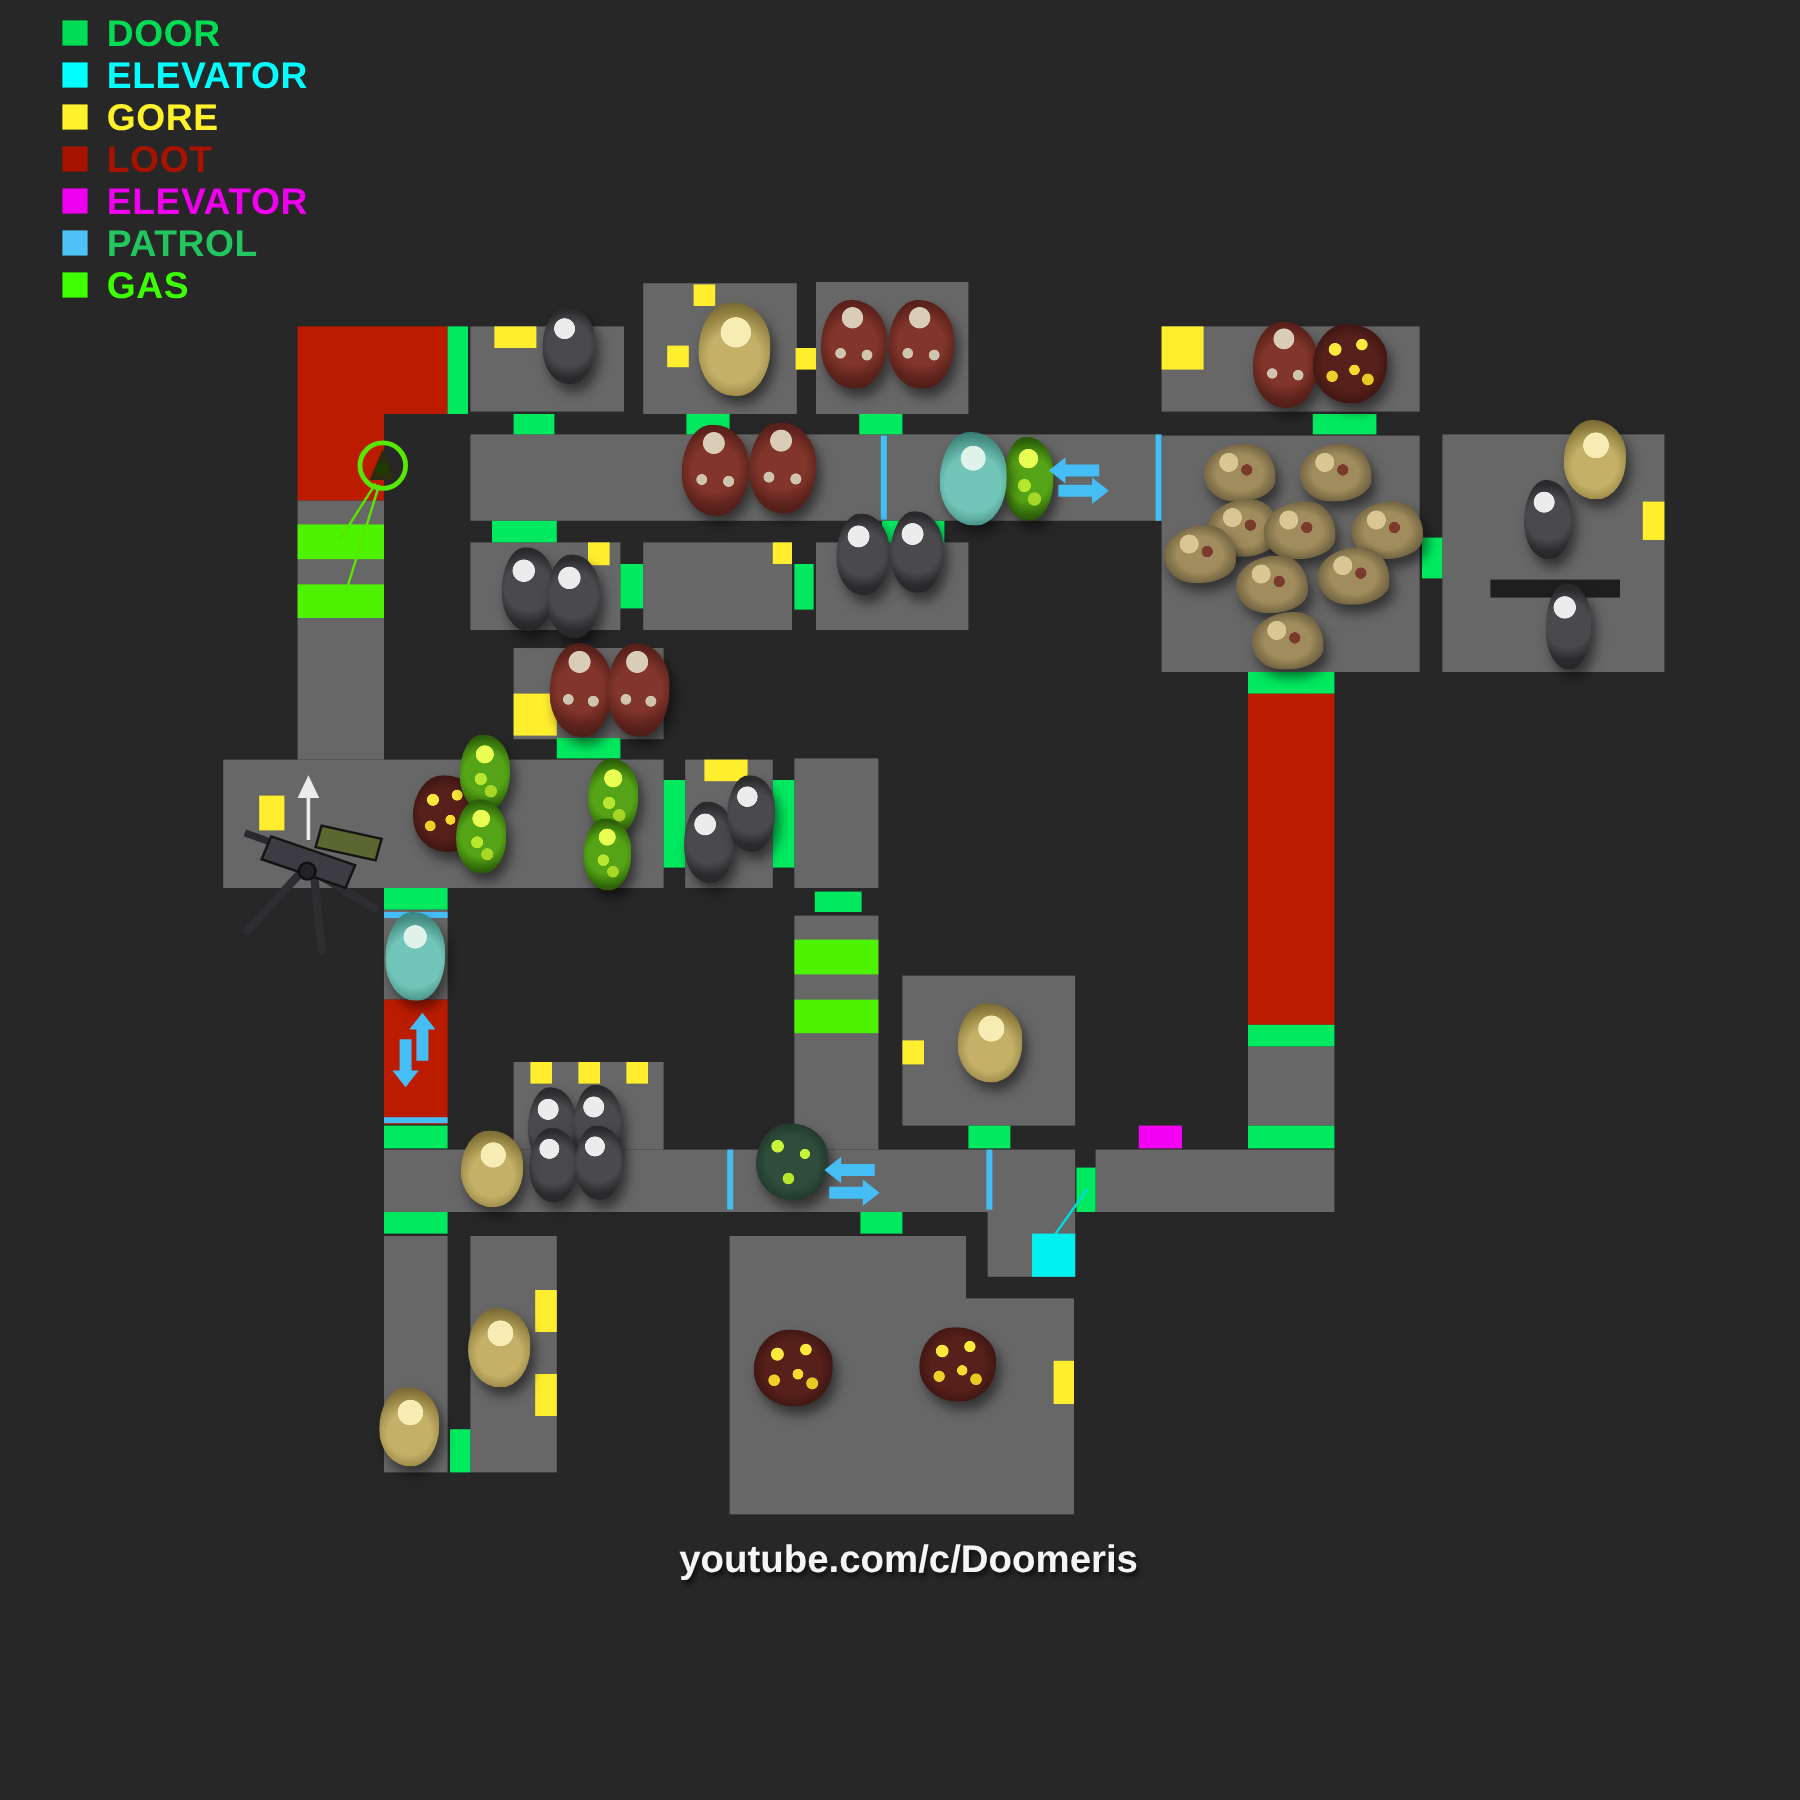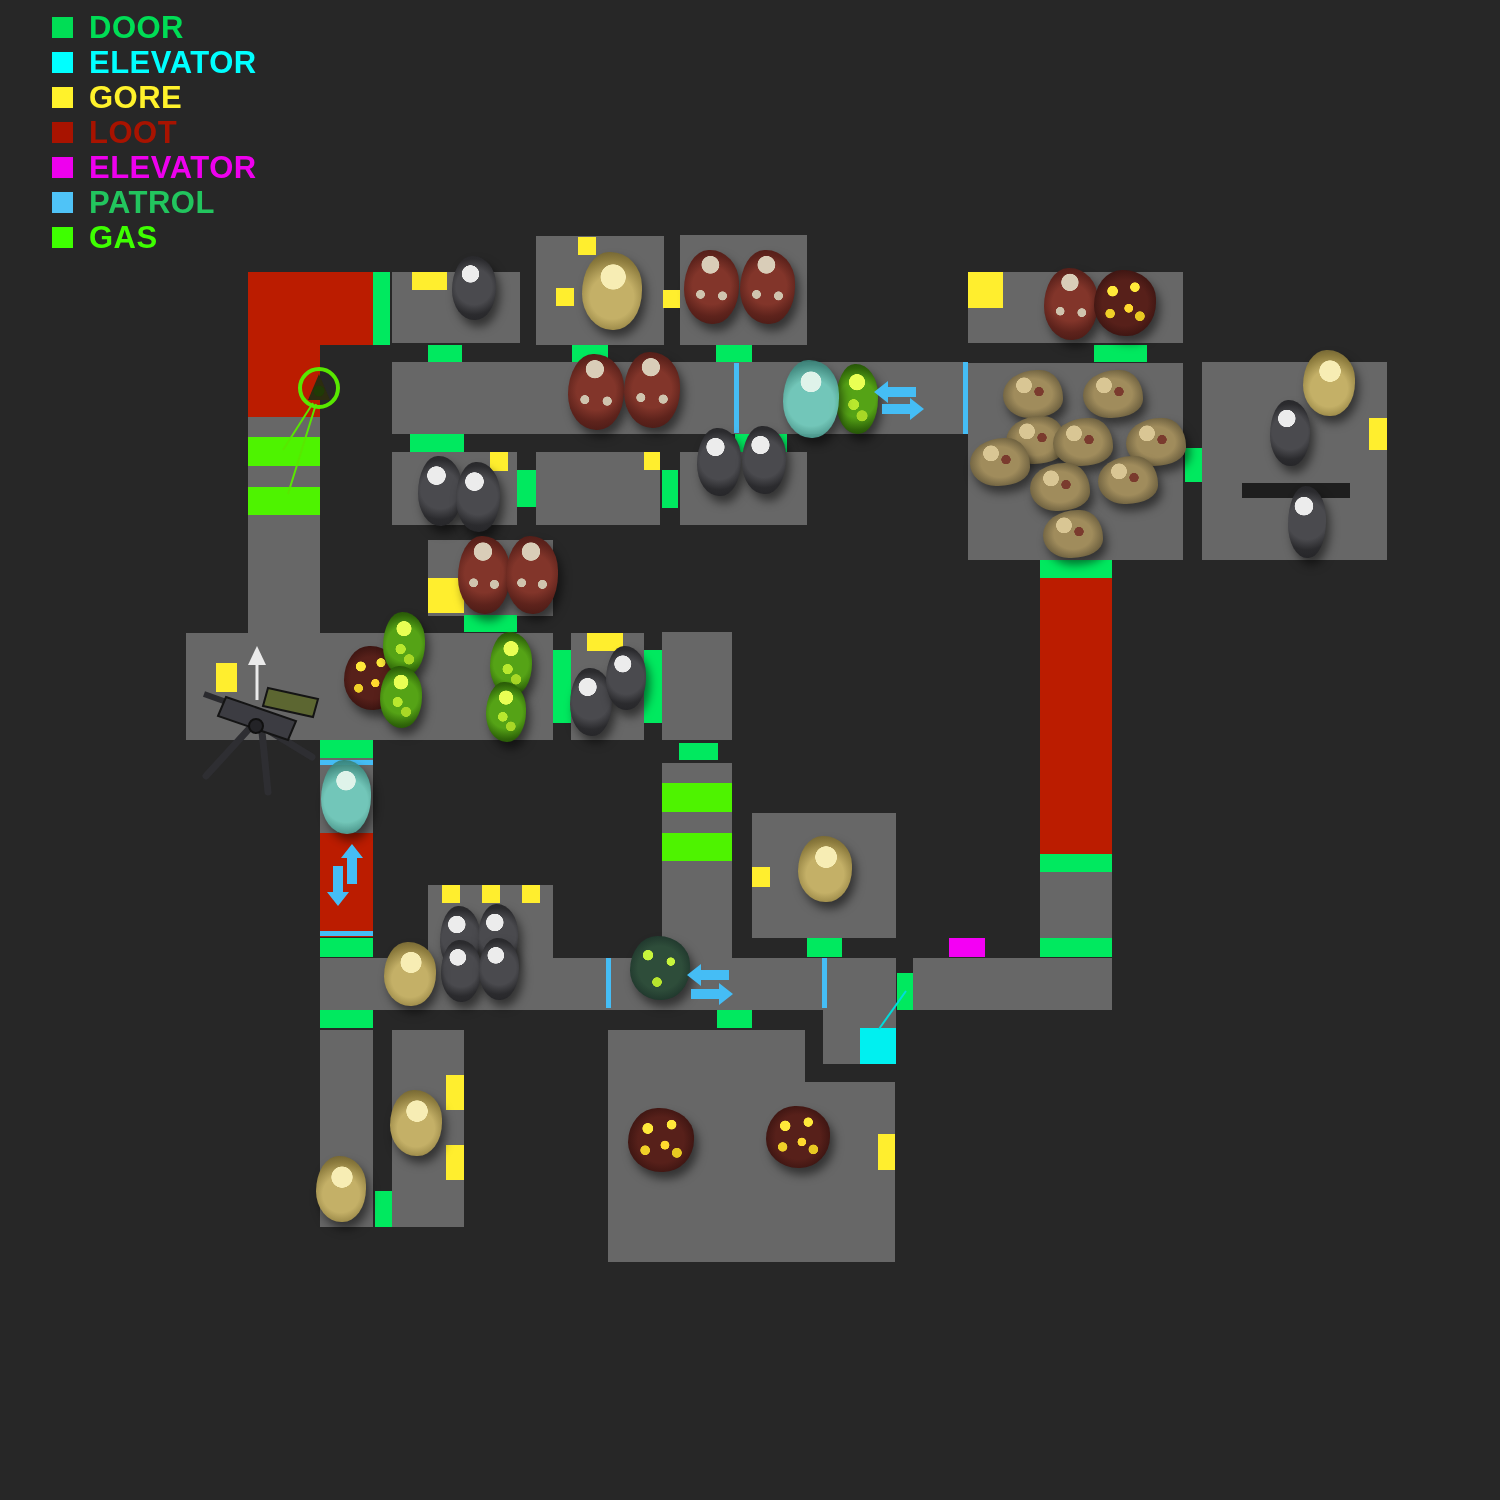--- a/index.html
+++ b/index.html
@@ -251,13 +251,14 @@
       <line x1="248" y1="730" x2="206" y2="776" stroke="#2e2e32" stroke-width="7" stroke-linecap="round"></line>
       <line x1="262" y1="732" x2="268" y2="792" stroke="#2e2e32" stroke-width="7" stroke-linecap="round"></line>
       <line x1="258" y1="724" x2="312" y2="757" stroke="#2e2e32" stroke-width="7" stroke-linecap="round"></line>
       <line x1="232" y1="704" x2="204" y2="694" stroke="#2a2a2e" stroke-width="6"></line>
       <polygon points="226,697 296,721 288,740 218,716" fill="#3c3c42" stroke="#141414" stroke-width="2"></polygon>
       <polygon points="268,688 318,699 313,717 263,706" fill="#5c6631" stroke="#141414" stroke-width="2"></polygon>
       <circle cx="256" cy="726" r="7" fill="#232327" stroke="#101010" stroke-width="2"></circle>
       <line x1="257" y1="700" x2="257" y2="658" stroke="#ebebeb" stroke-width="3"></line>
       <polygon points="257,646 248,665 266,665" fill="#ebebeb"></polygon>
     </svg>
+  <div class="wm">youtube.com/c/Doomeris</div>
 </div>
 
 </body></html>

